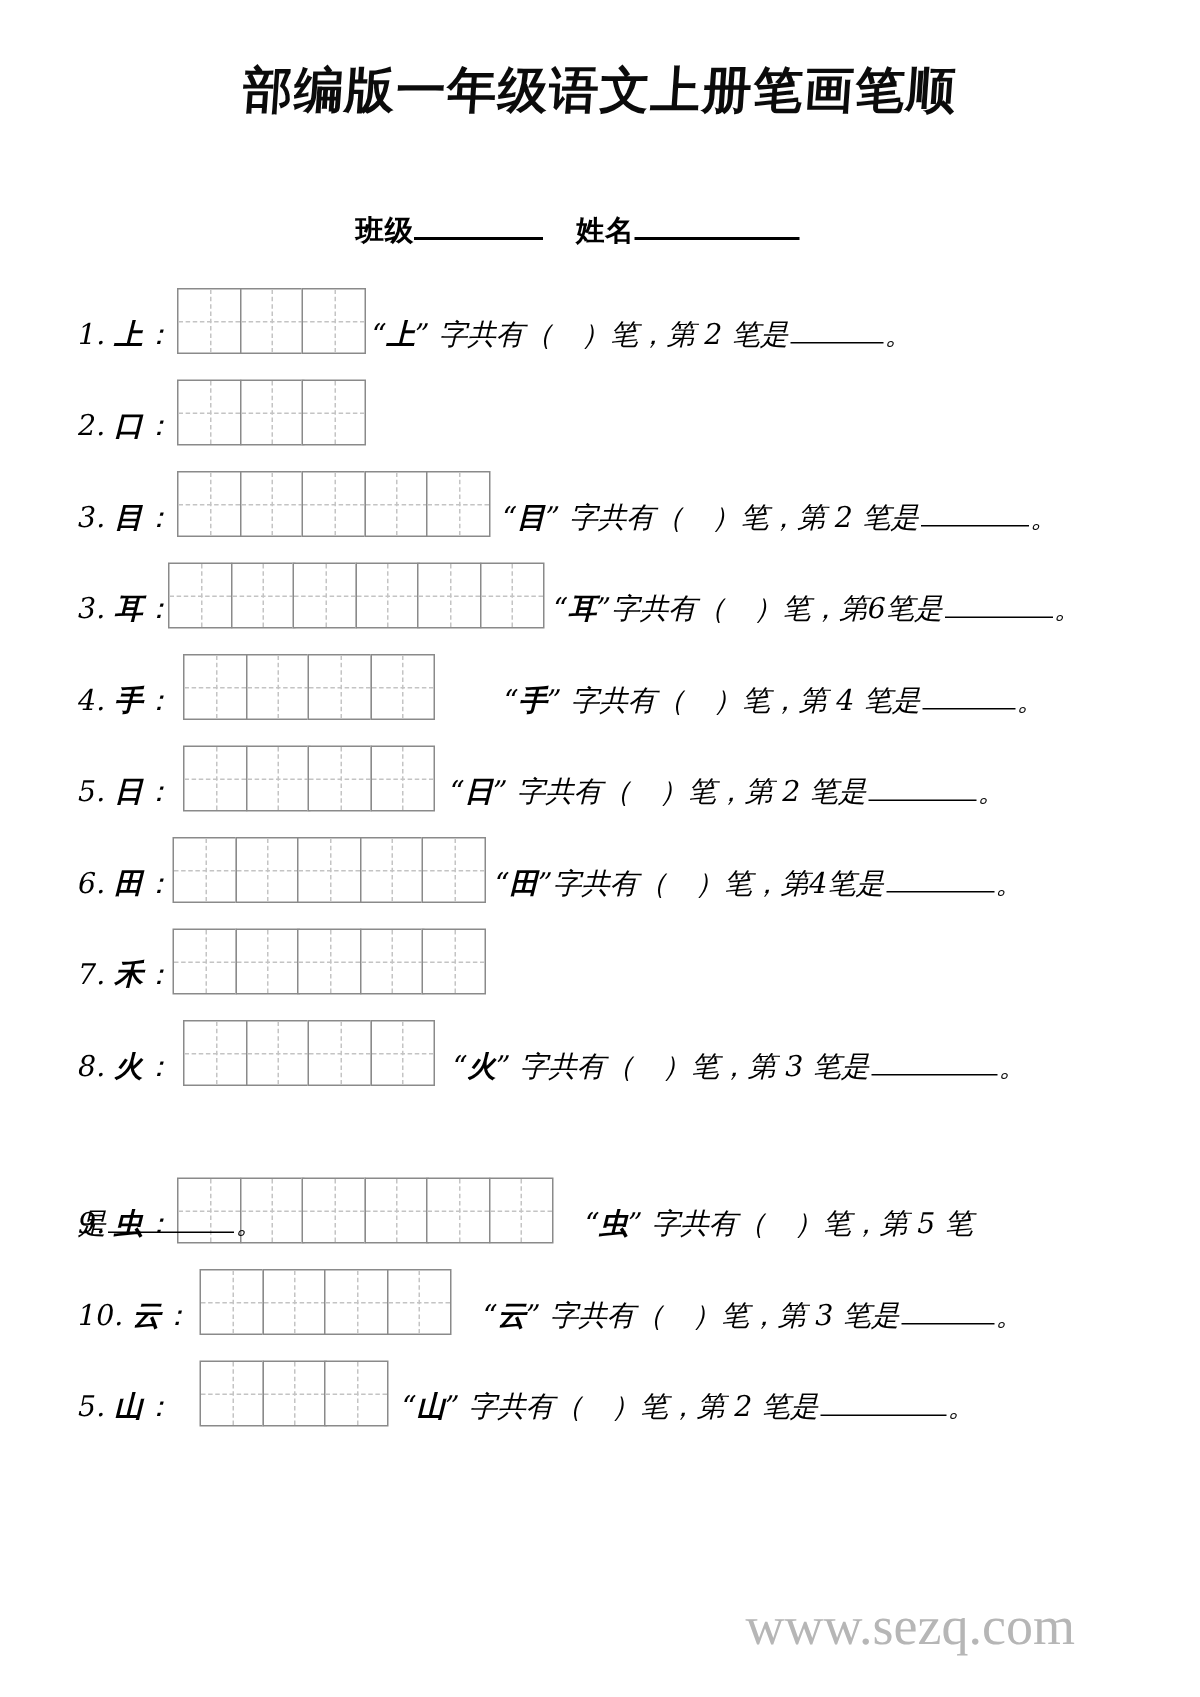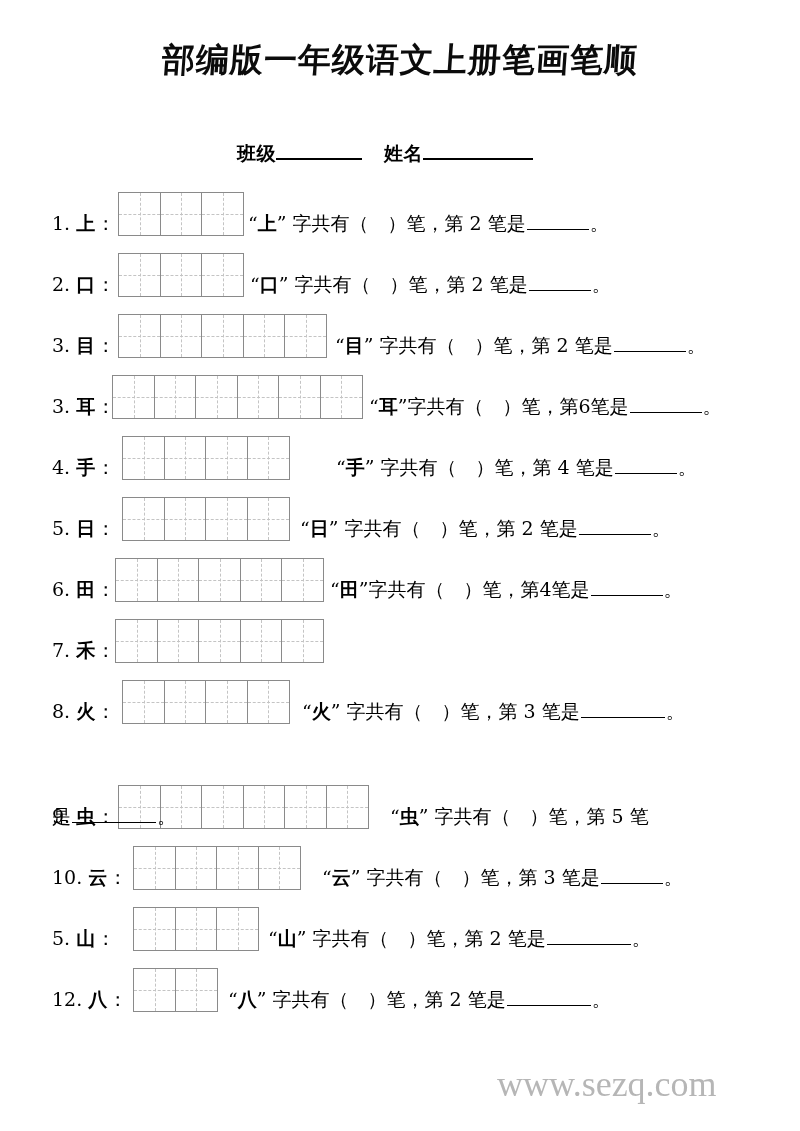--- a/index.html
+++ b/index.html
@@ -51,20 +51,21 @@
   .fill-class { width: 86px; }
   .fill-name  { width: 110px; }
   .hdr-gap { display: inline-block; width: 22px; }
 
   
   .rows {
     position: absolute;
     top: 181px;
     left: 0;
     width: 696px;
+    font-style: italic;
   }
   .qrow {
     position: relative;
     height: 61px;
   }
   .qrow.tall { height: 105px; }
 
   .qlabel {
     position: absolute;
     left: 52px;
@@ -173,21 +174,20 @@
       </div>
       <div class="qtext" style="left: 248px;"><span>“</span><span class="qch">上</span><span>”</span> <span>字共有（　）笔，第</span> <span>2</span> <span>笔是</span><span class="blank b-s"></span><span>。</span></div>
     </div>
     <div class="qrow">
       <div class="qlabel"><span class="num">2.</span> <span class="ch">口</span><span>：</span></div>
       <div class="grid" style="left: 118px;">
         <div class="cell"></div>
         <div class="cell"></div>
         <div class="cell"></div>
       </div>
-      <div class="qtext" style="left: 250px;"><span>“</span><span class="qch">口</span><span>”</span> <span>字共有（　）笔，第</span> <span>2</span> <span>笔是</span><span class="blank b-s"></span><span>。</span></div>
     </div>
     <div class="qrow">
       <div class="qlabel"><span class="num">3.</span> <span class="ch">目</span><span>：</span></div>
       <div class="grid" style="left: 118px;">
         <div class="cell"></div>
         <div class="cell"></div>
         <div class="cell"></div>
         <div class="cell"></div>
         <div class="cell"></div>
       </div>
@@ -281,23 +281,15 @@
     </div>
     <div class="qrow">
       <div class="qlabel"><span class="num">5.</span> <span class="ch">山</span><span>：</span></div>
       <div class="grid" style="left: 133px;">
         <div class="cell"></div>
         <div class="cell"></div>
         <div class="cell"></div>
       </div>
       <div class="qtext" style="left: 268px;"><span>“</span><span class="qch">山</span><span>”</span> <span>字共有（　）笔，第</span> <span>2</span> <span>笔是</span><span class="blank b-l"></span><span>。</span></div>
     </div>
-    <div class="qrow">
-      <div class="qlabel"><span class="num">12.</span> <span class="ch">八</span><span>：</span></div>
-      <div class="grid" style="left: 133px;">
-        <div class="cell"></div>
-        <div class="cell"></div>
-      </div>
-      <div class="qtext" style="left: 228px;"><span>“</span><span class="qch">八</span><span>”</span> <span>字共有（　）笔，第</span> <span>2</span> <span>笔是</span><span class="blank b-l"></span><span>。</span></div>
-    </div>
   </div>
 
 <div class="watermark">www.sezq.com</div>
 
 </body></html>

